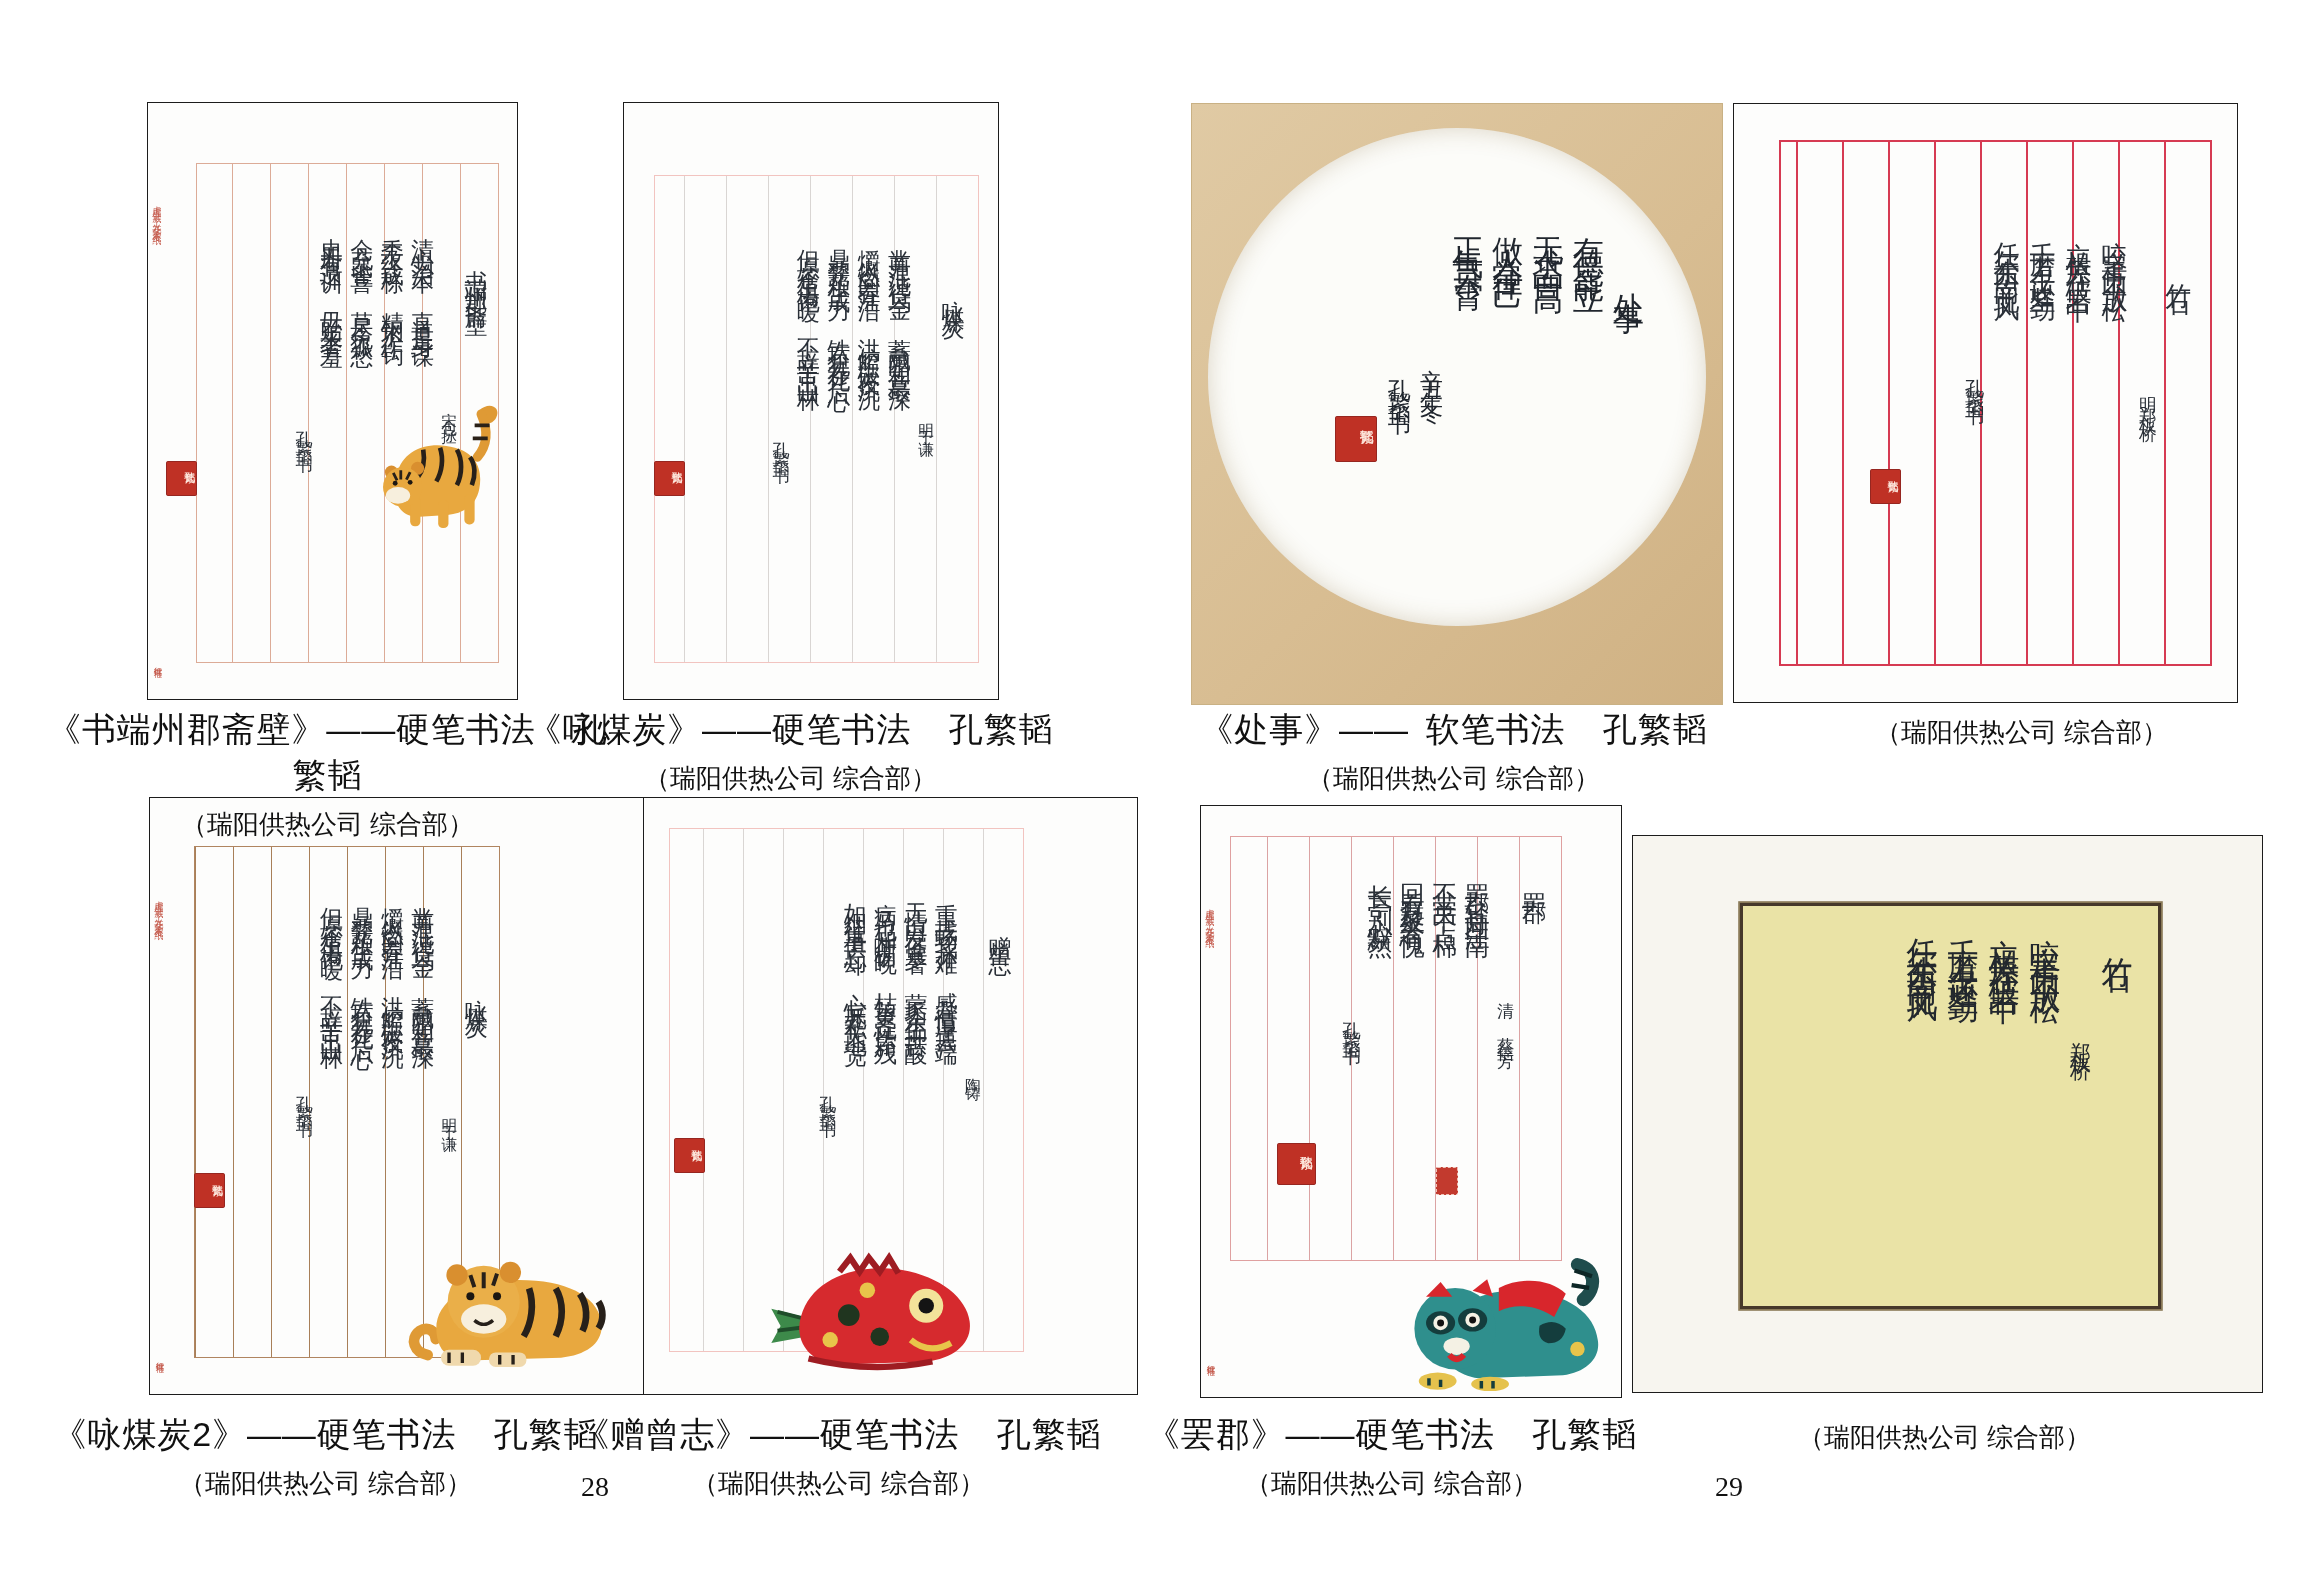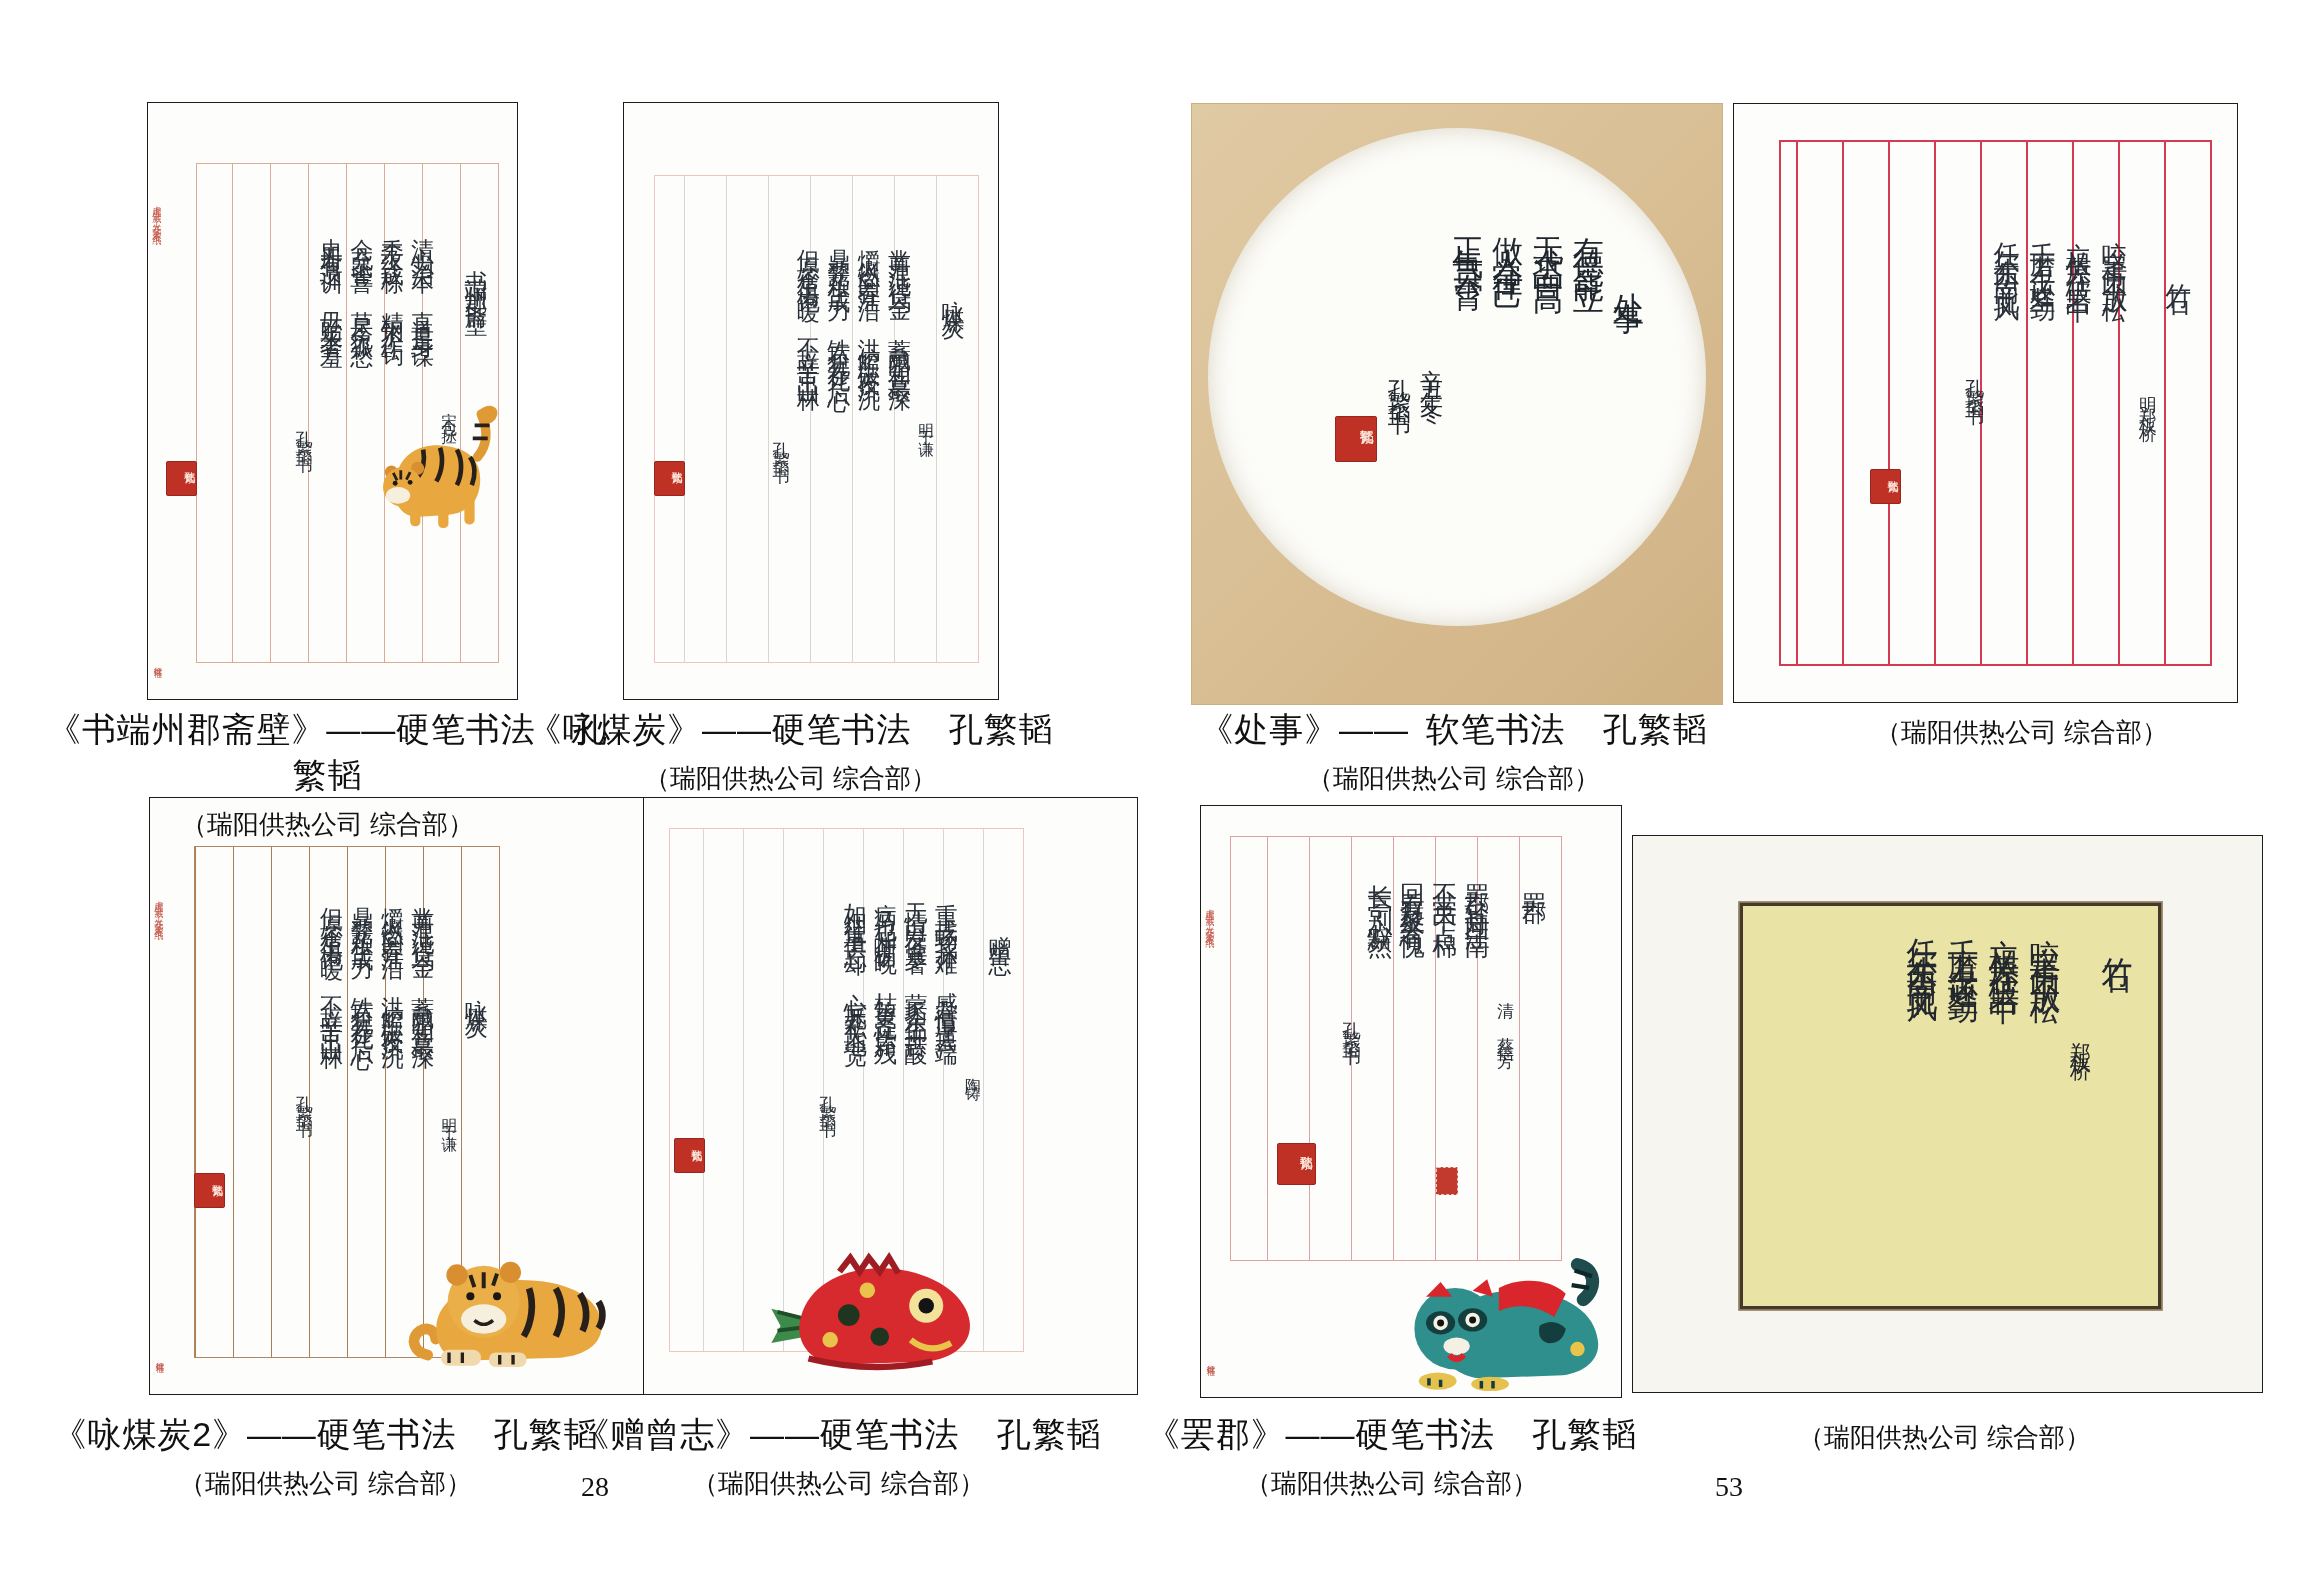--- a/index.html
+++ b/index.html
@@ -326,15 +326,15 @@
   </div>
   <div class="caption cap-7">
     <div class="cap1"><span>《罢郡》</span><span>——</span><span class="cap-medium">硬笔书法</span><span class="cap-author">孔繁韬</span></div>
     <div class="cap2">（瑞阳供热公司 综合部）</div>
   </div>
   <div class="caption cap-8">
     <div class="cap2">（瑞阳供热公司 综合部）</div>
   </div>
 
   <div class="pageno pn-left">28</div>
-  <div class="pageno pn-right">53</div>
+  <div class="pageno pn-right">29</div>
 </div>
 
 
 </body></html>

